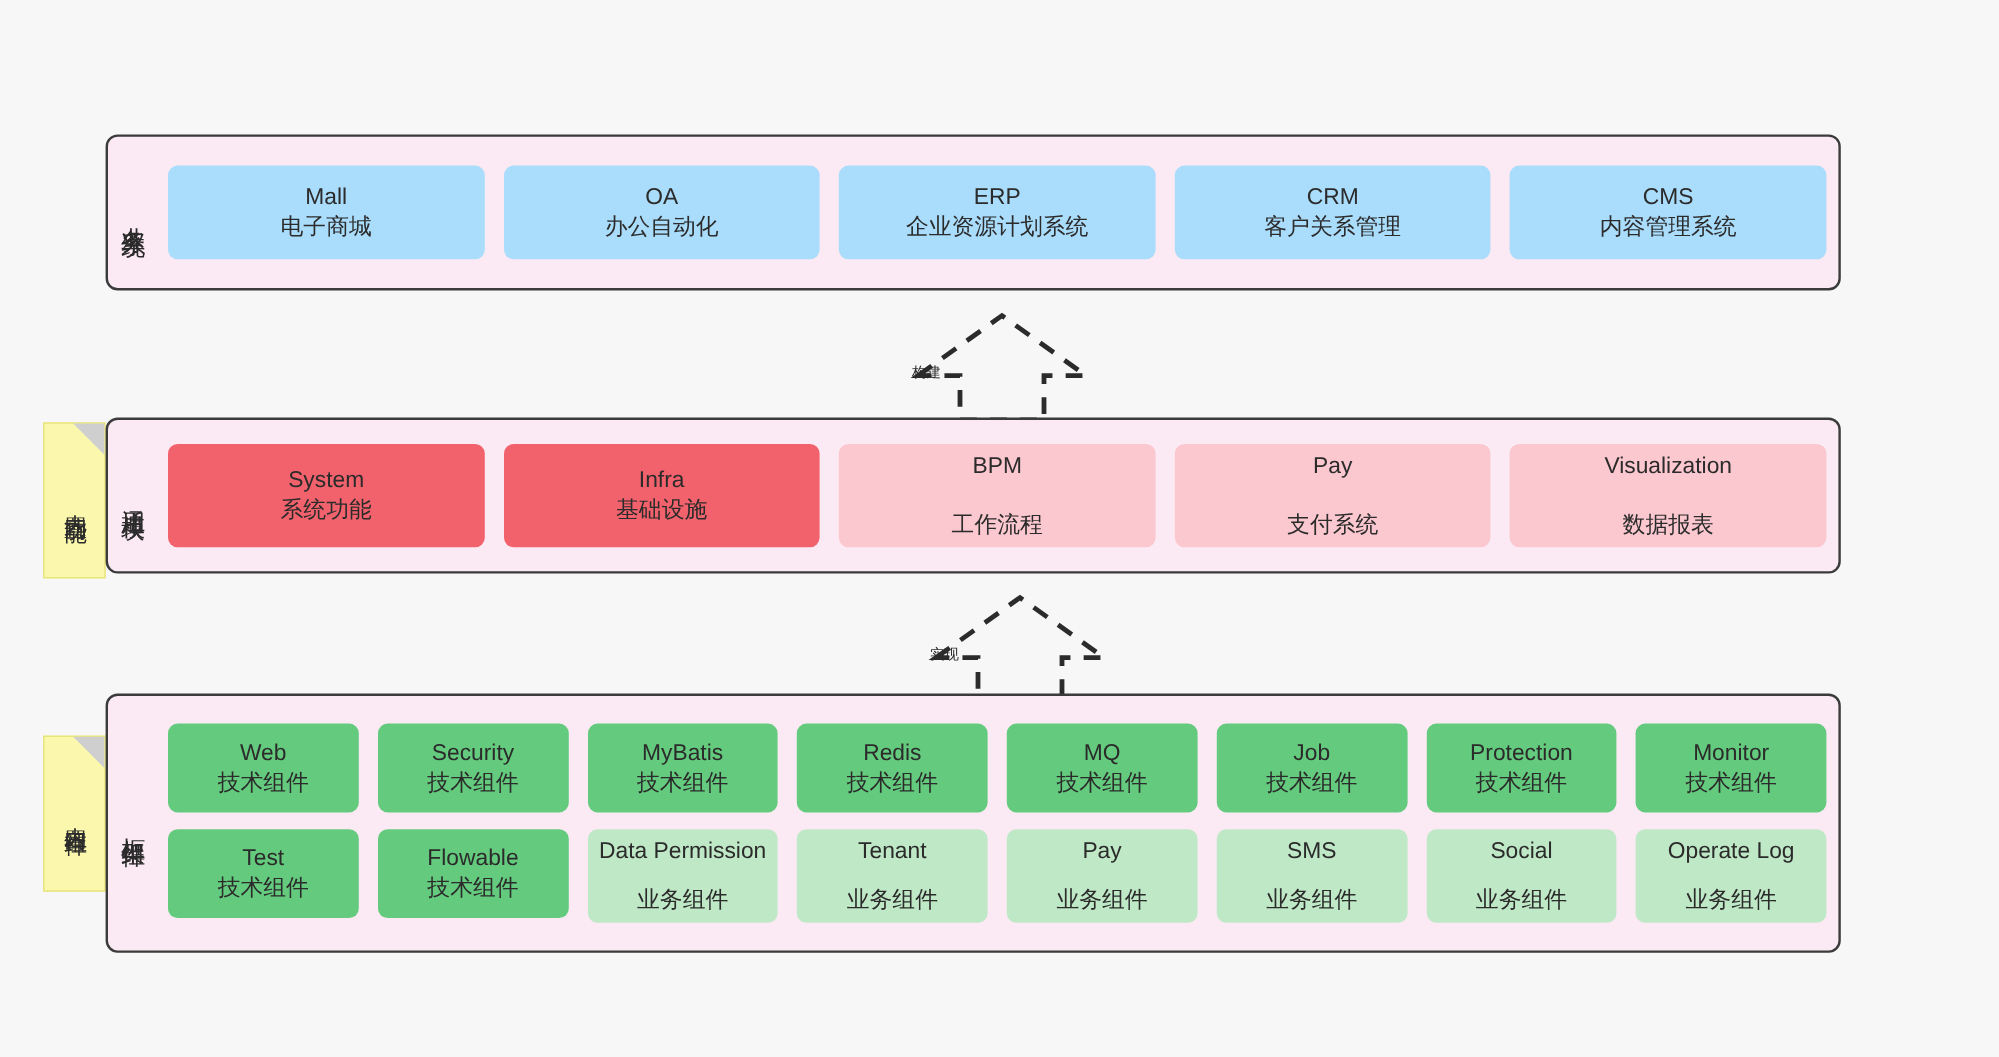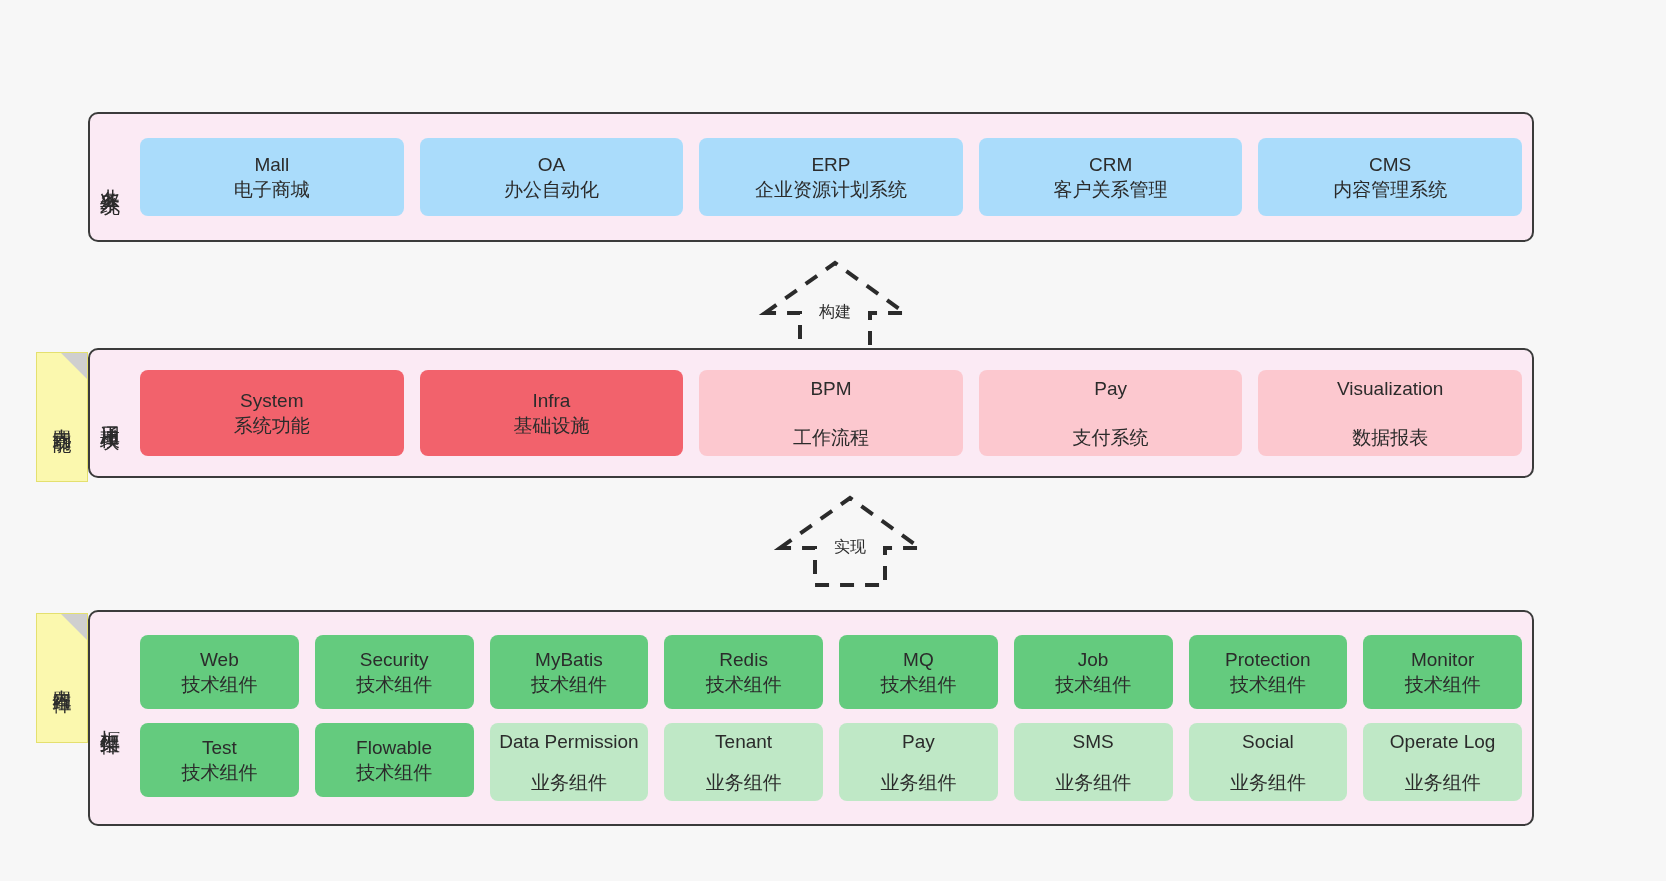--- a/index.html
+++ b/index.html
@@ -110,22 +110,22 @@
   .arrow {
     position: absolute;
     width: 150px;
     height: 95px;
   }
   .arrow svg { display: block; overflow: visible; }
   .arrow-label {
     position: absolute;
     left: 0; right: 0;
     top: 44px;
-    text-align: center;
-    font-size: 16px;
+    text-align: left;
+    font-size: 12px;
     color: #2b2b2b;
     user-select: none;
   }
 </style>
 </head>
 <body>
 
 <div id="canvas">
 
   <div class="layer" id="layer-business" style="left:88px; top:112px; width:1446px; height:130px;">
@@ -201,21 +201,21 @@
       <path d="M 5 55 L 75 5 L 145 55 L 110 55 L 110 92 L 40 92 L 40 55 Z" fill="none" stroke="#2b2b2b" stroke-width="4" stroke-dasharray="14 11" stroke-linecap="butt" stroke-linejoin="miter"></path>
     </svg>
     <div class="arrow-label">实现</div>
   </div>
 
   <div class="note" id="note-builtin-components" style="left:36px; top:613px; width:52px; height:130px;">
     <span class="fold"></span>
     <span>内置组件</span>
   </div>
 
-  <div class="layer" id="layer-framework" style="left:88px; top:610px; width:1446px; height:216px;">
+  <div class="layer" id="layer-framework" style="left:88px; top:578px; width:1446px; height:216px;">
     <div class="layer-label">框架组件</div>
     <div class="layer-body">
 
       <div class="row">
         <div class="node n-green">
           <span class="t-en">Web</span>
           <span class="t-cn">技术组件</span>
         </div>
         <div class="node n-green">
           <span class="t-en">Security</span>

